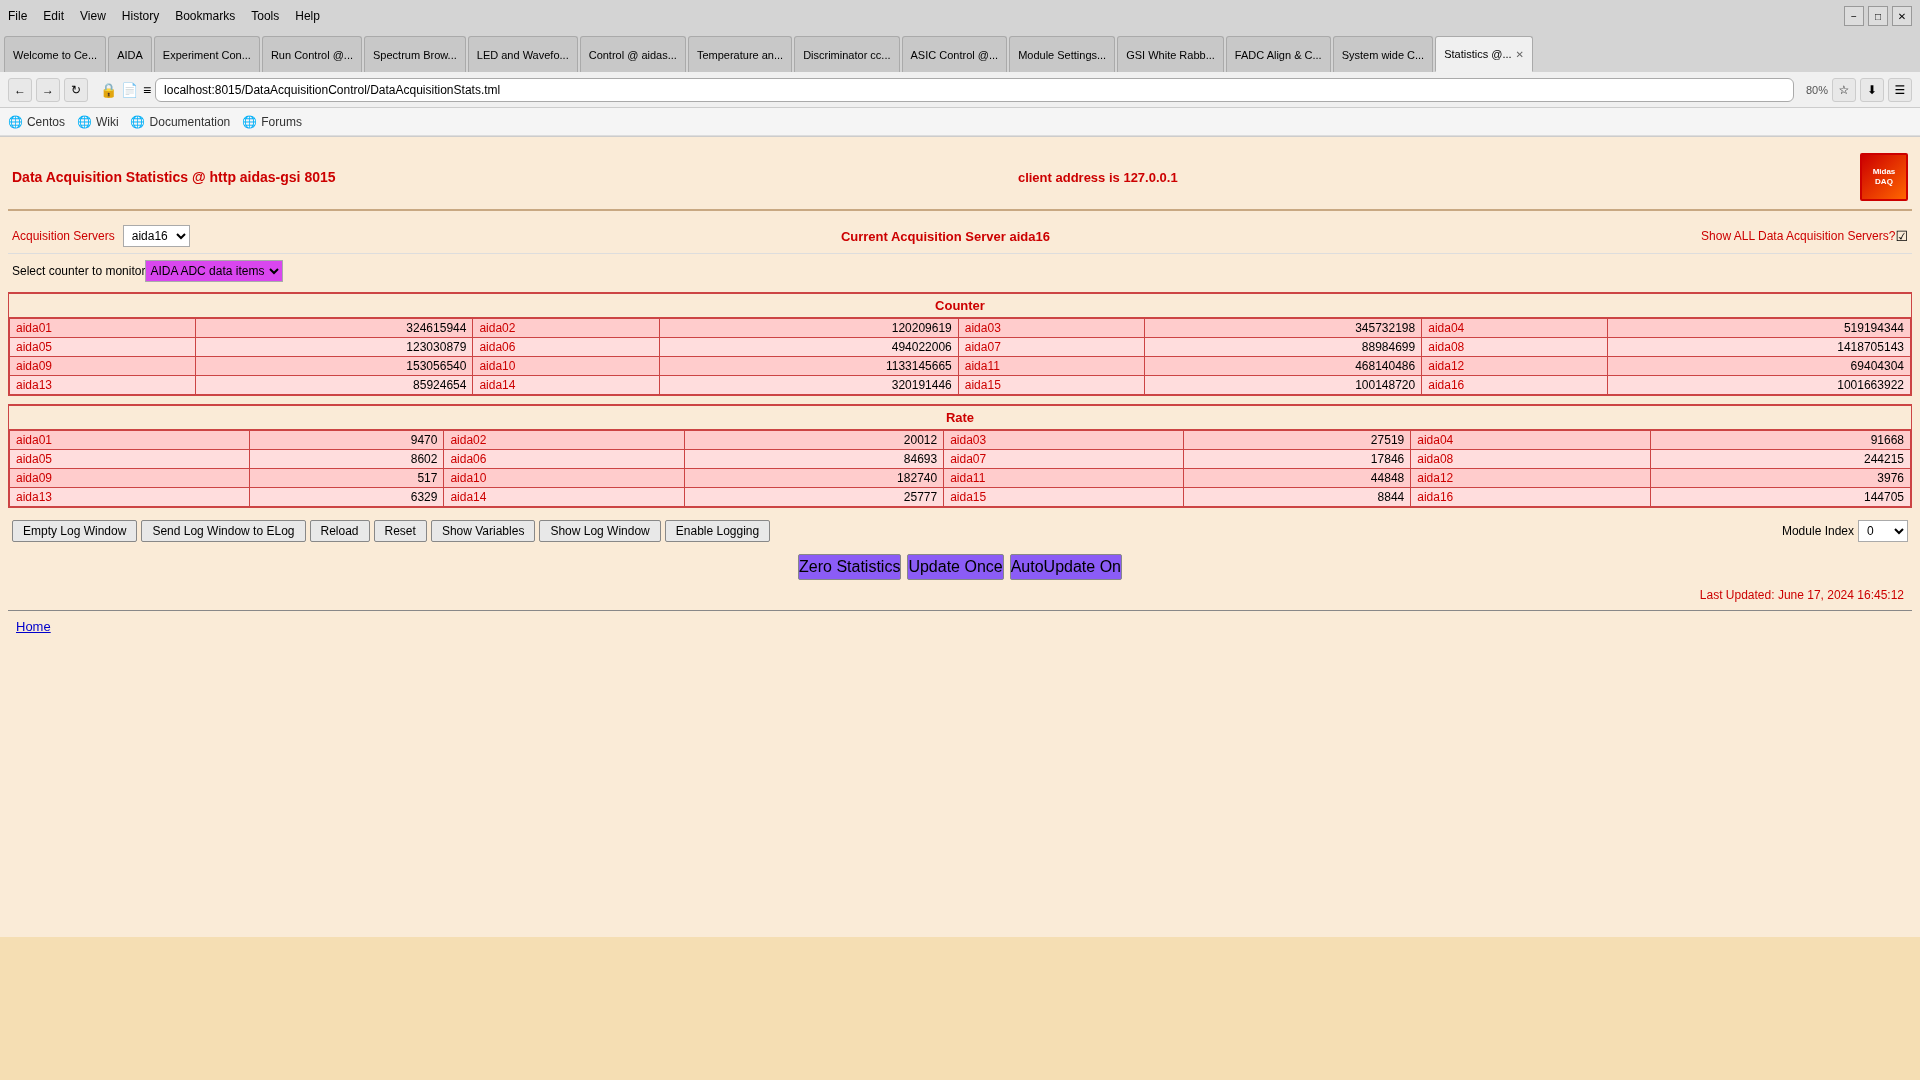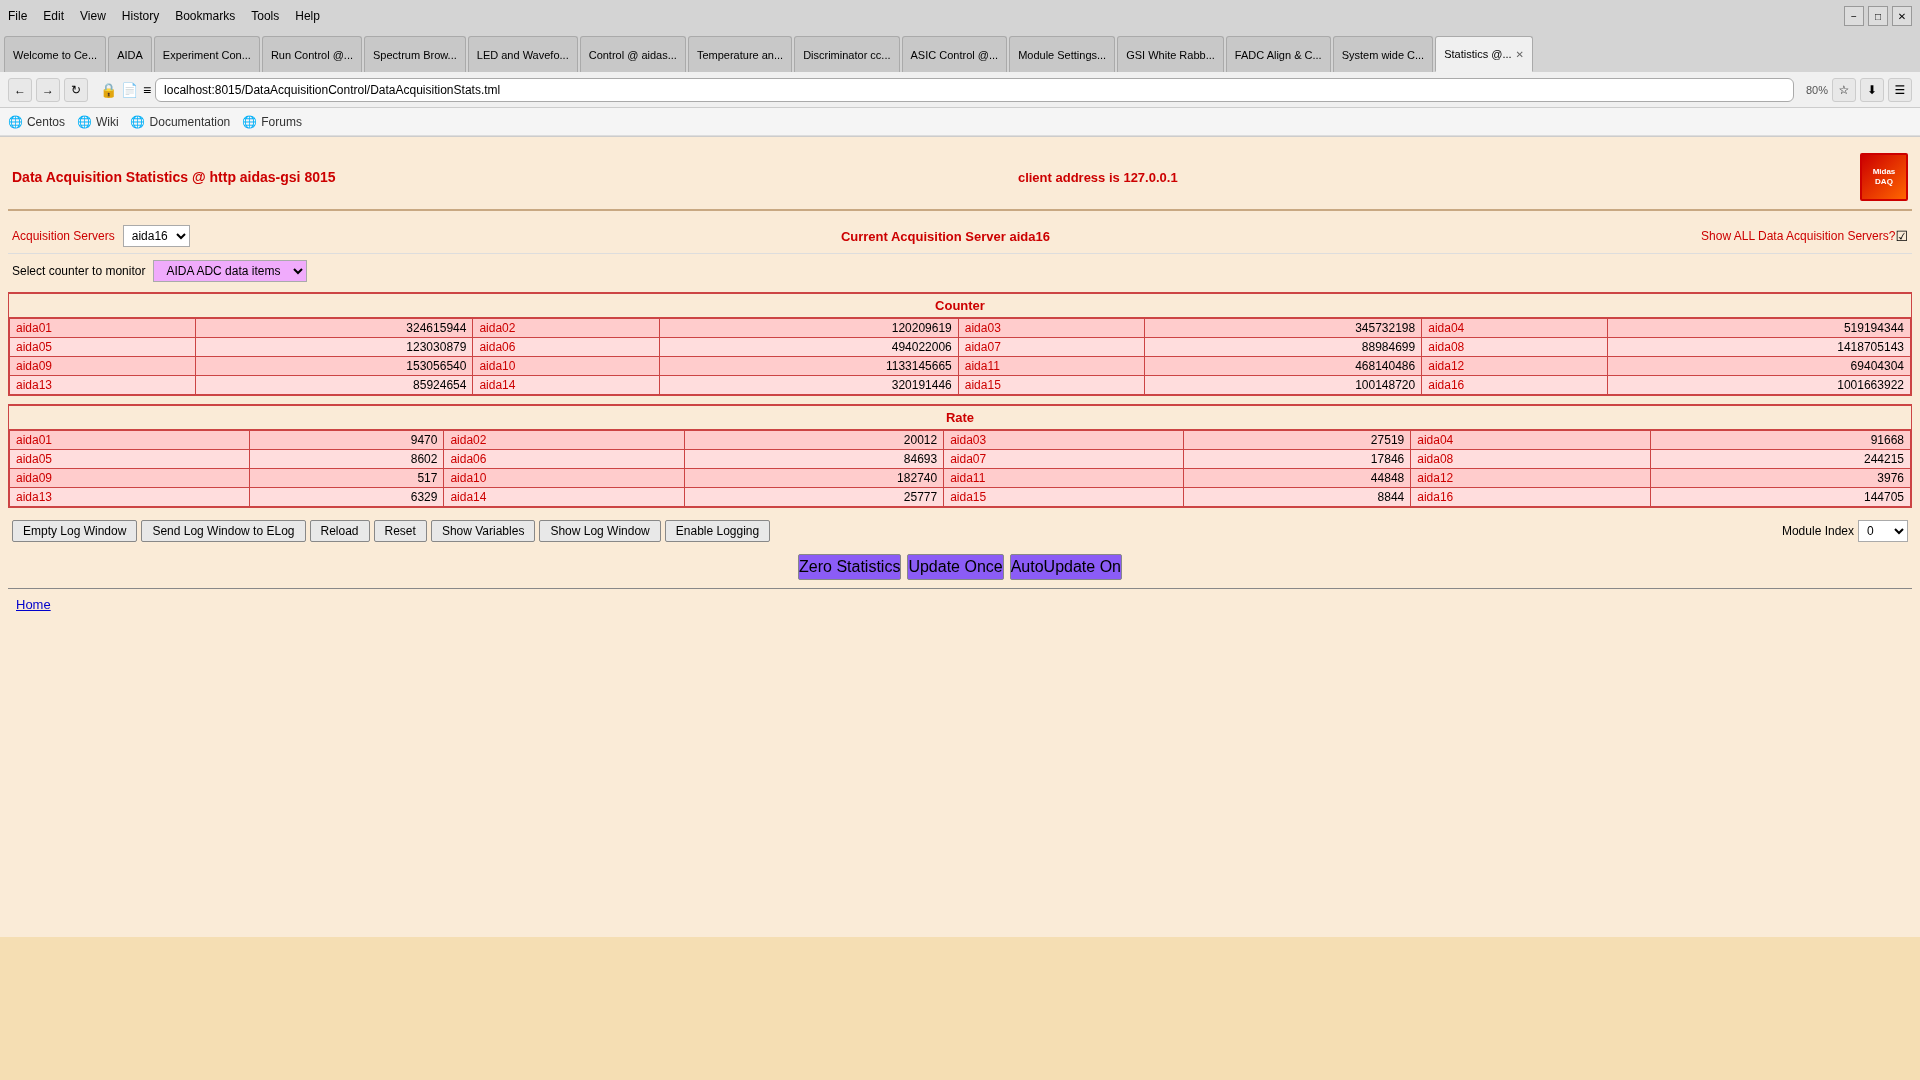--- a/index.html
+++ b/index.html
@@ -35,22 +35,22 @@
     .page-title { color: #cc0000; font-size: 14px; font-weight: bold; }
     .client-address { color: #cc0000; font-size: 13px; font-weight: bold; }
     .midas-logo { width: 48px; height: 48px; background: linear-gradient(135deg, #cc0000, #ff6600); border: 2px solid #cc0000; display: flex; align-items: center; justify-content: center; color: white; font-size: 10px; font-weight: bold; border-radius: 2px; }
 
     .server-row { display: flex; align-items: center; padding: 6px 4px; border-bottom: 1px solid #ddd; }
     .server-label { color: #cc0000; font-size: 12px; }
     .server-select { margin-left: 8px; font-size: 12px; padding: 2px 4px; border: 1px solid #aaa; background: #fff; }
     .current-server { color: #cc0000; font-size: 13px; font-weight: bold; text-align: center; flex: 1; }
     .show-all { color: #cc0000; font-size: 12px; cursor: pointer; margin-left: auto; }
 
-    .counter-select-row { display: flex; align-items: center; padding: 6px 4px; gap: 8px; }
-    .counter-select { font-size: 12px; padding: 2px 8px; border: 1px solid #aaa; background: #f0abfc; }
+    .counter-select-row { display: flex; align-items: center; padding: 6px 4px; }
+    .counter-select { font-size: 12px; padding: 2px 0; border: 1px solid #aaa; background: #d946ef; }
 
     .section-header { background: #faebd7; text-align: center; font-weight: bold; font-size: 13px; color: #cc0000; padding: 4px; border-top: 1px solid #cc4444; border-bottom: 1px solid #cc4444; }
 
     .data-table { width: 100%; border-collapse: collapse; }
     .data-table td { padding: 2px 6px; font-size: 12px; border: 1px solid #cc4444; }
     .data-table tr.row-red { background: #ffcccc; }
     .data-table tr.row-pink { background: #ffdddd; }
     .data-table .label-cell { color: #cc0000; }
     .data-table .value-cell { color: #000; text-align: right; }
 
@@ -325,19 +325,20 @@
   </div>
 
   
   <div class="stats-buttons-row">
     <button class="stats-btn">Zero Statistics</button>
     <button class="stats-btn">Update Once</button>
     <button class="stats-btn">AutoUpdate On</button>
   </div>
 
   
+  <div class="last-updated">Last Updated: June 17, 2024 16:45:12</div>
 
   <hr class="divider">
 
   
   <a class="home-link" href="#">Home</a>
 
 </div>
 
 </body></html>

